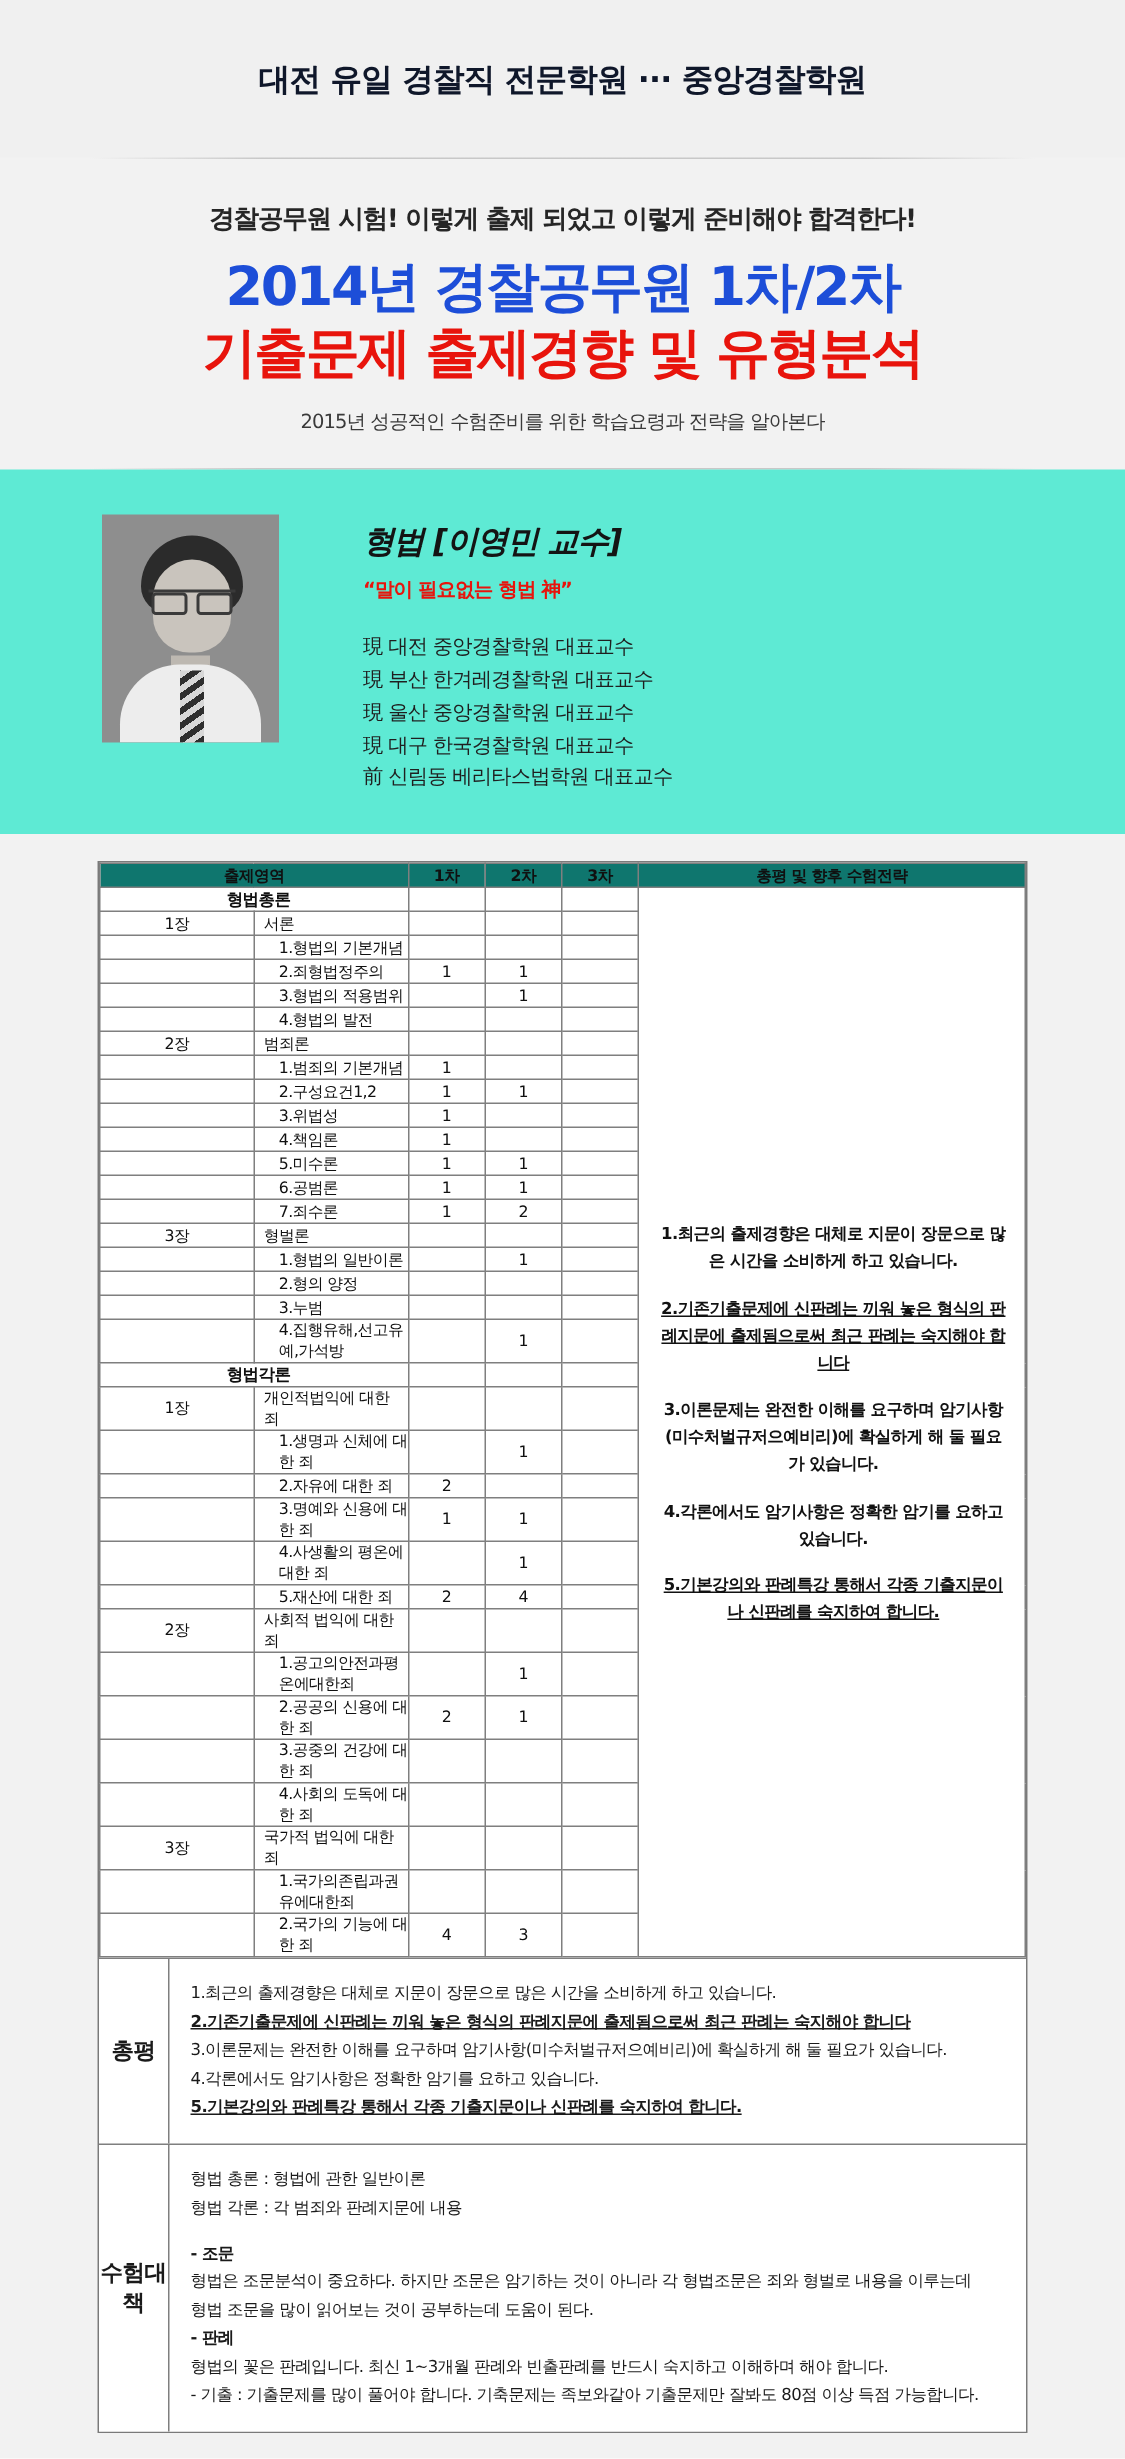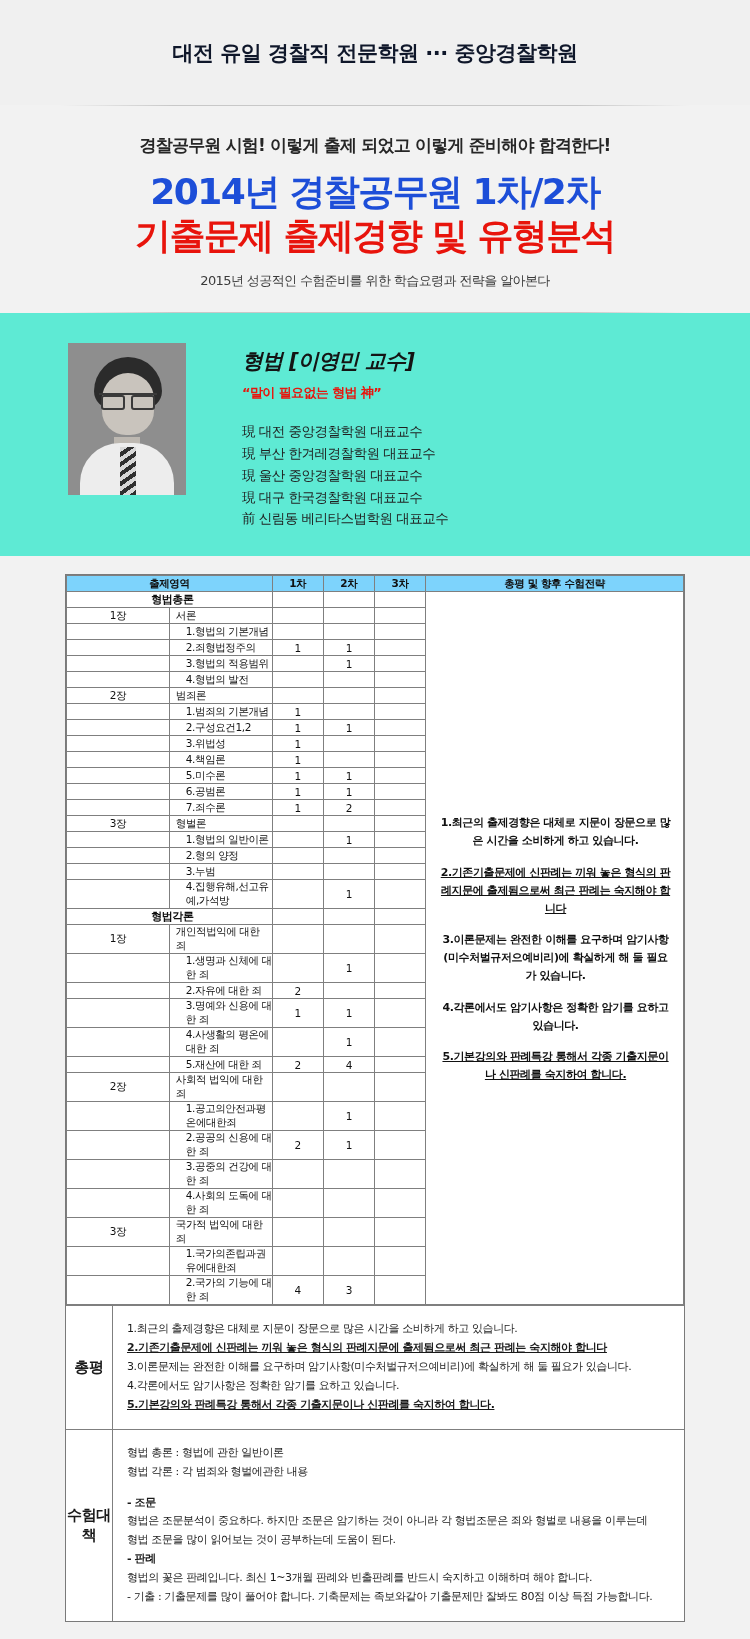--- a/index.html
+++ b/index.html
@@ -183,21 +183,21 @@
     height: 15px;
     vertical-align: middle;
     letter-spacing: -0.4px;
   }
   .c-chap  { width: 34px;  text-align: center; }
   .c-topic { width: 196px; text-align: left; padding-left: 6px !important; }
   .c-n     { width: 48px;  text-align: center; }
   .c-cmt   { width: 246px; text-align: left; vertical-align: top; }
 
   thead th {
-    background: #7dd3fc;
+    background: #0f766e;
     font-size: 12px;
     font-weight: bold;
     height: 38px;
     text-align: center;
     letter-spacing: -0.3px;
   }
   tr.section td {
     text-align: center;
     font-weight: bold;
     font-size: 11px;
@@ -559,21 +559,21 @@
         <p class="ln">3.이론문제는 완전한 이해를 요구하며 암기사항(미수처벌규저으예비리)에 확실하게 해 둘 필요가 있습니다.</p>
         <p class="ln">4.각론에서도 암기사항은 정확한 암기를 요하고 있습니다.</p>
         <p class="ln em">5.기본강의와 판례특강 통해서 각종 기출지문이나 신판례를 숙지하여 합니다.</p>
       </div>
   </div>
 
   <div class="blk">
     <div class="blk-label">수험대책</div>
     <div class="blk-body" id="strategy-lines">
         <p class="ln">형법 총론 : 형법에 관한 일반이론</p>
-        <p class="ln">형법 각론 : 각 범죄와 형벌에관한 내용</p>
+        <p class="ln">형법 각론 : 각 범죄와 판례지문에 내용</p>
         <p class="ln sp"></p>
         <p class="ln hd">- 조문</p>
         <p class="ln">형법은 조문분석이 중요하다. 하지만 조문은 암기하는 것이 아니라 각 형법조문은 죄와 형벌로 내용을 이루는데</p>
         <p class="ln">형법 조문을 많이 읽어보는 것이 공부하는데 도움이 된다.</p>
         <p class="ln hd">- 판례</p>
         <p class="ln">형법의 꽃은 판례입니다. 최신 1~3개월 판례와 빈출판례를 반드시 숙지하고 이해하며 해야 합니다.</p>
         <p class="ln">- 기출 : 기출문제를 많이 풀어야 합니다. 기축문제는 족보와같아 기출문제만 잘봐도 80점 이상 득점 가능합니다.</p>
       </div>
   </div>
 </div>

